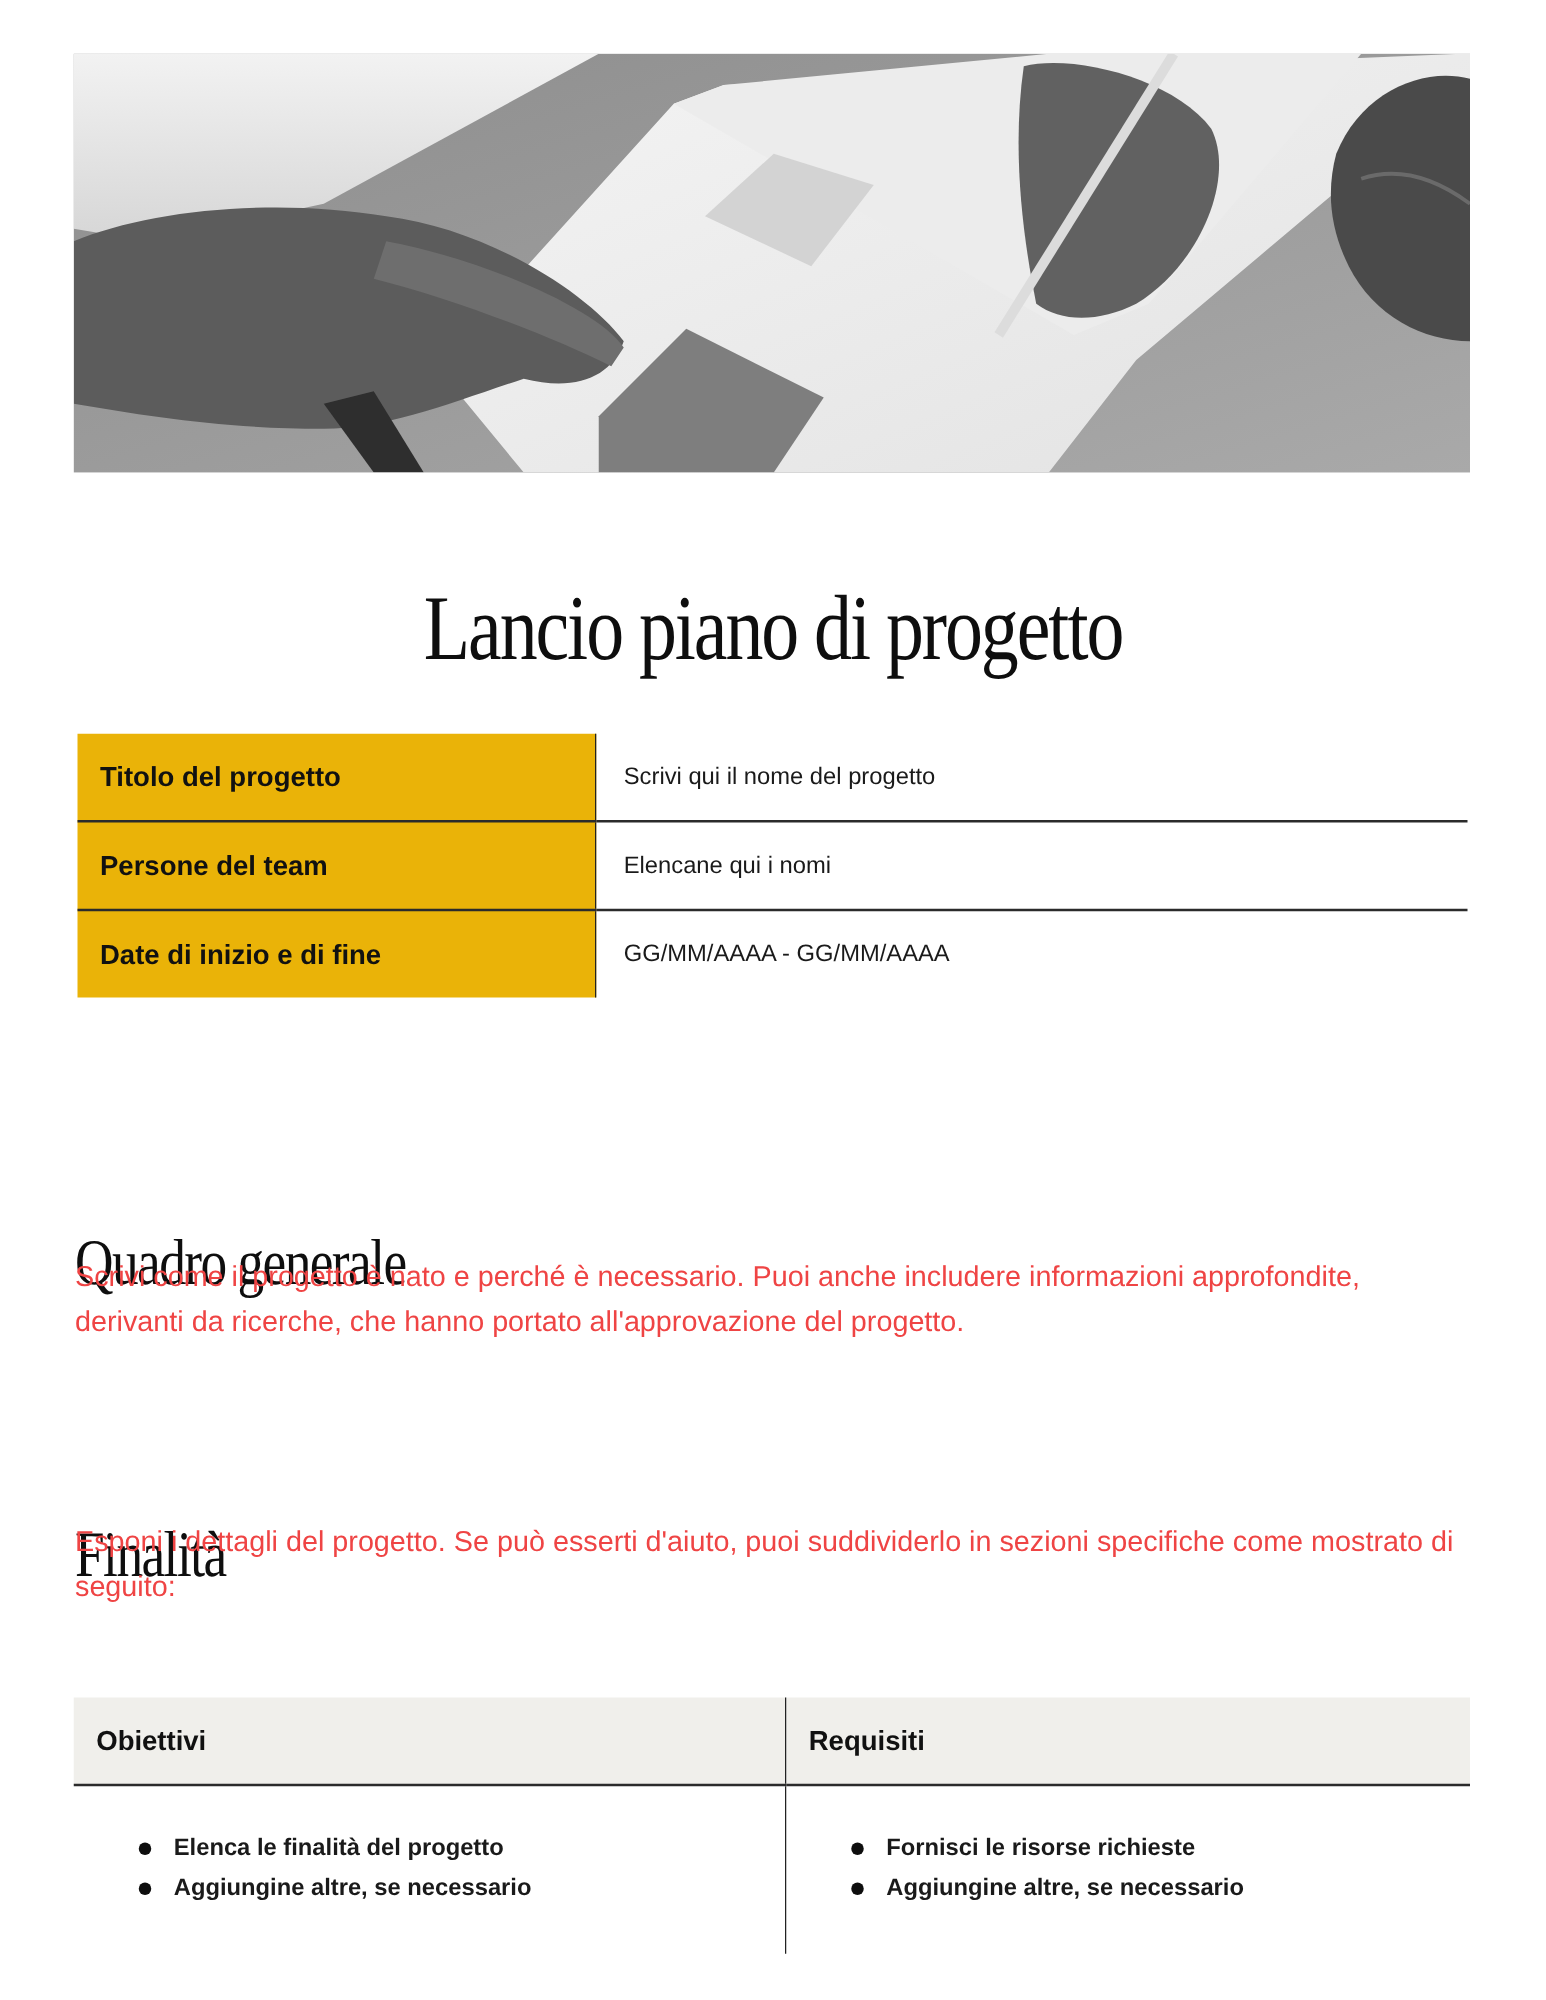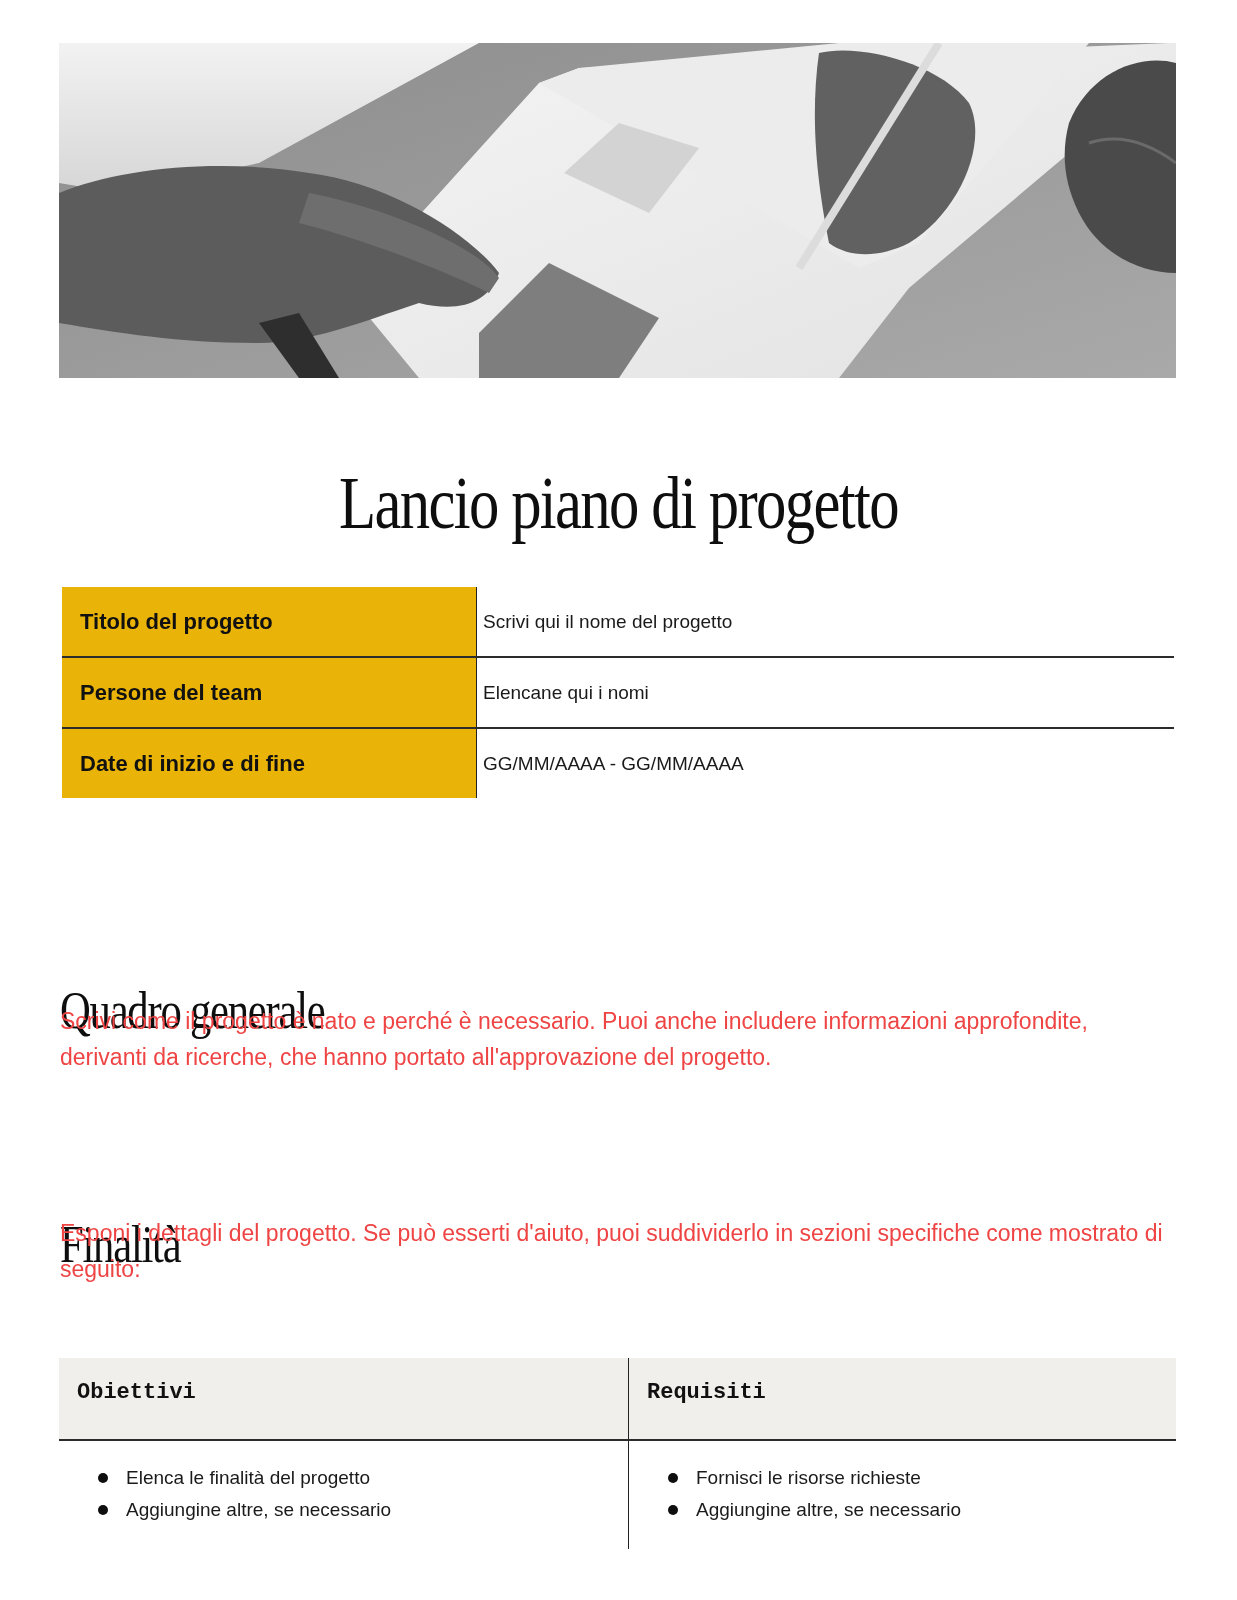--- a/index.html
+++ b/index.html
@@ -23,21 +23,21 @@
     .info-table {
       position: absolute; left: 62px; top: 587px; width: 1112px;
       border-collapse: collapse; table-layout: fixed;
       font-family: "Liberation Sans", "DejaVu Sans", sans-serif;
     }
     .info-table td { height: 69px; padding: 0; vertical-align: middle; }
     .info-table td.lbl {
       width: 396px; background: #eab308; padding-left: 18px; font-weight: bold; font-size: 22px;
       border-right: 1.5px solid #222;
     }
-    .info-table td.val { padding-left: 6px; font-size: 19px; color: #1a1a1a; }
+    .info-table td.val { padding-left: 22px; font-size: 19px; color: #1a1a1a; }
     .info-table tr + tr td { border-top: 2px solid #2b2b2b; }
 
     .section-heading {
       position: absolute; left: 60px;
       font-family: "Liberation Serif", "DejaVu Serif", serif;
       font-size: 52px; font-weight: normal; letter-spacing: -1.5px;
       transform: scaleX(0.82); transform-origin: 0 0; color: #0e0e0e; white-space: nowrap;
     }
     .body-text {
       position: absolute; left: 60px; width: 1120px;
@@ -46,25 +46,25 @@
     }
 
     
     .goals-table {
       position: absolute; left: 59px; top: 1358px; width: 1117px;
       border-collapse: collapse; table-layout: fixed;
       font-family: "Liberation Sans", "DejaVu Sans", sans-serif;
     }
     .goals-table th {
       background: #f0efeb; text-align: left; font-size: 22px; font-weight: bold;
-      height: 69px; padding: 0 0 12px 18px; border-bottom: 2px solid #2b2b2b; font-family: Liberation Mono, monospace;
+      height: 69px; padding: 0 0 0 18px; border-bottom: 2px solid #2b2b2b;
     }
     .goals-table th.left, .goals-table td.left { border-right: 1.5px solid #222; width: 551px; }
     .goals-table td { vertical-align: top; padding: 18px 0 20px 0; height: 60px; }
-    .goals-table ul { margin: 3px; padding-left: 64px; list-style: none; }
+    .goals-table ul { margin: 16px; padding-left: 64px; list-style: none; font-weight: bold; }
     .goals-table li {
       position: relative; font-size: 19px; line-height: 32px; color: #1a1a1a;
     }
     .goals-table li .bullet {
       position: absolute; left: -28px; top: 11px; width: 10px; height: 10px;
       border-radius: 50%; background: #0e0e0e;
     }
   </style>
 </head>
 <body>

